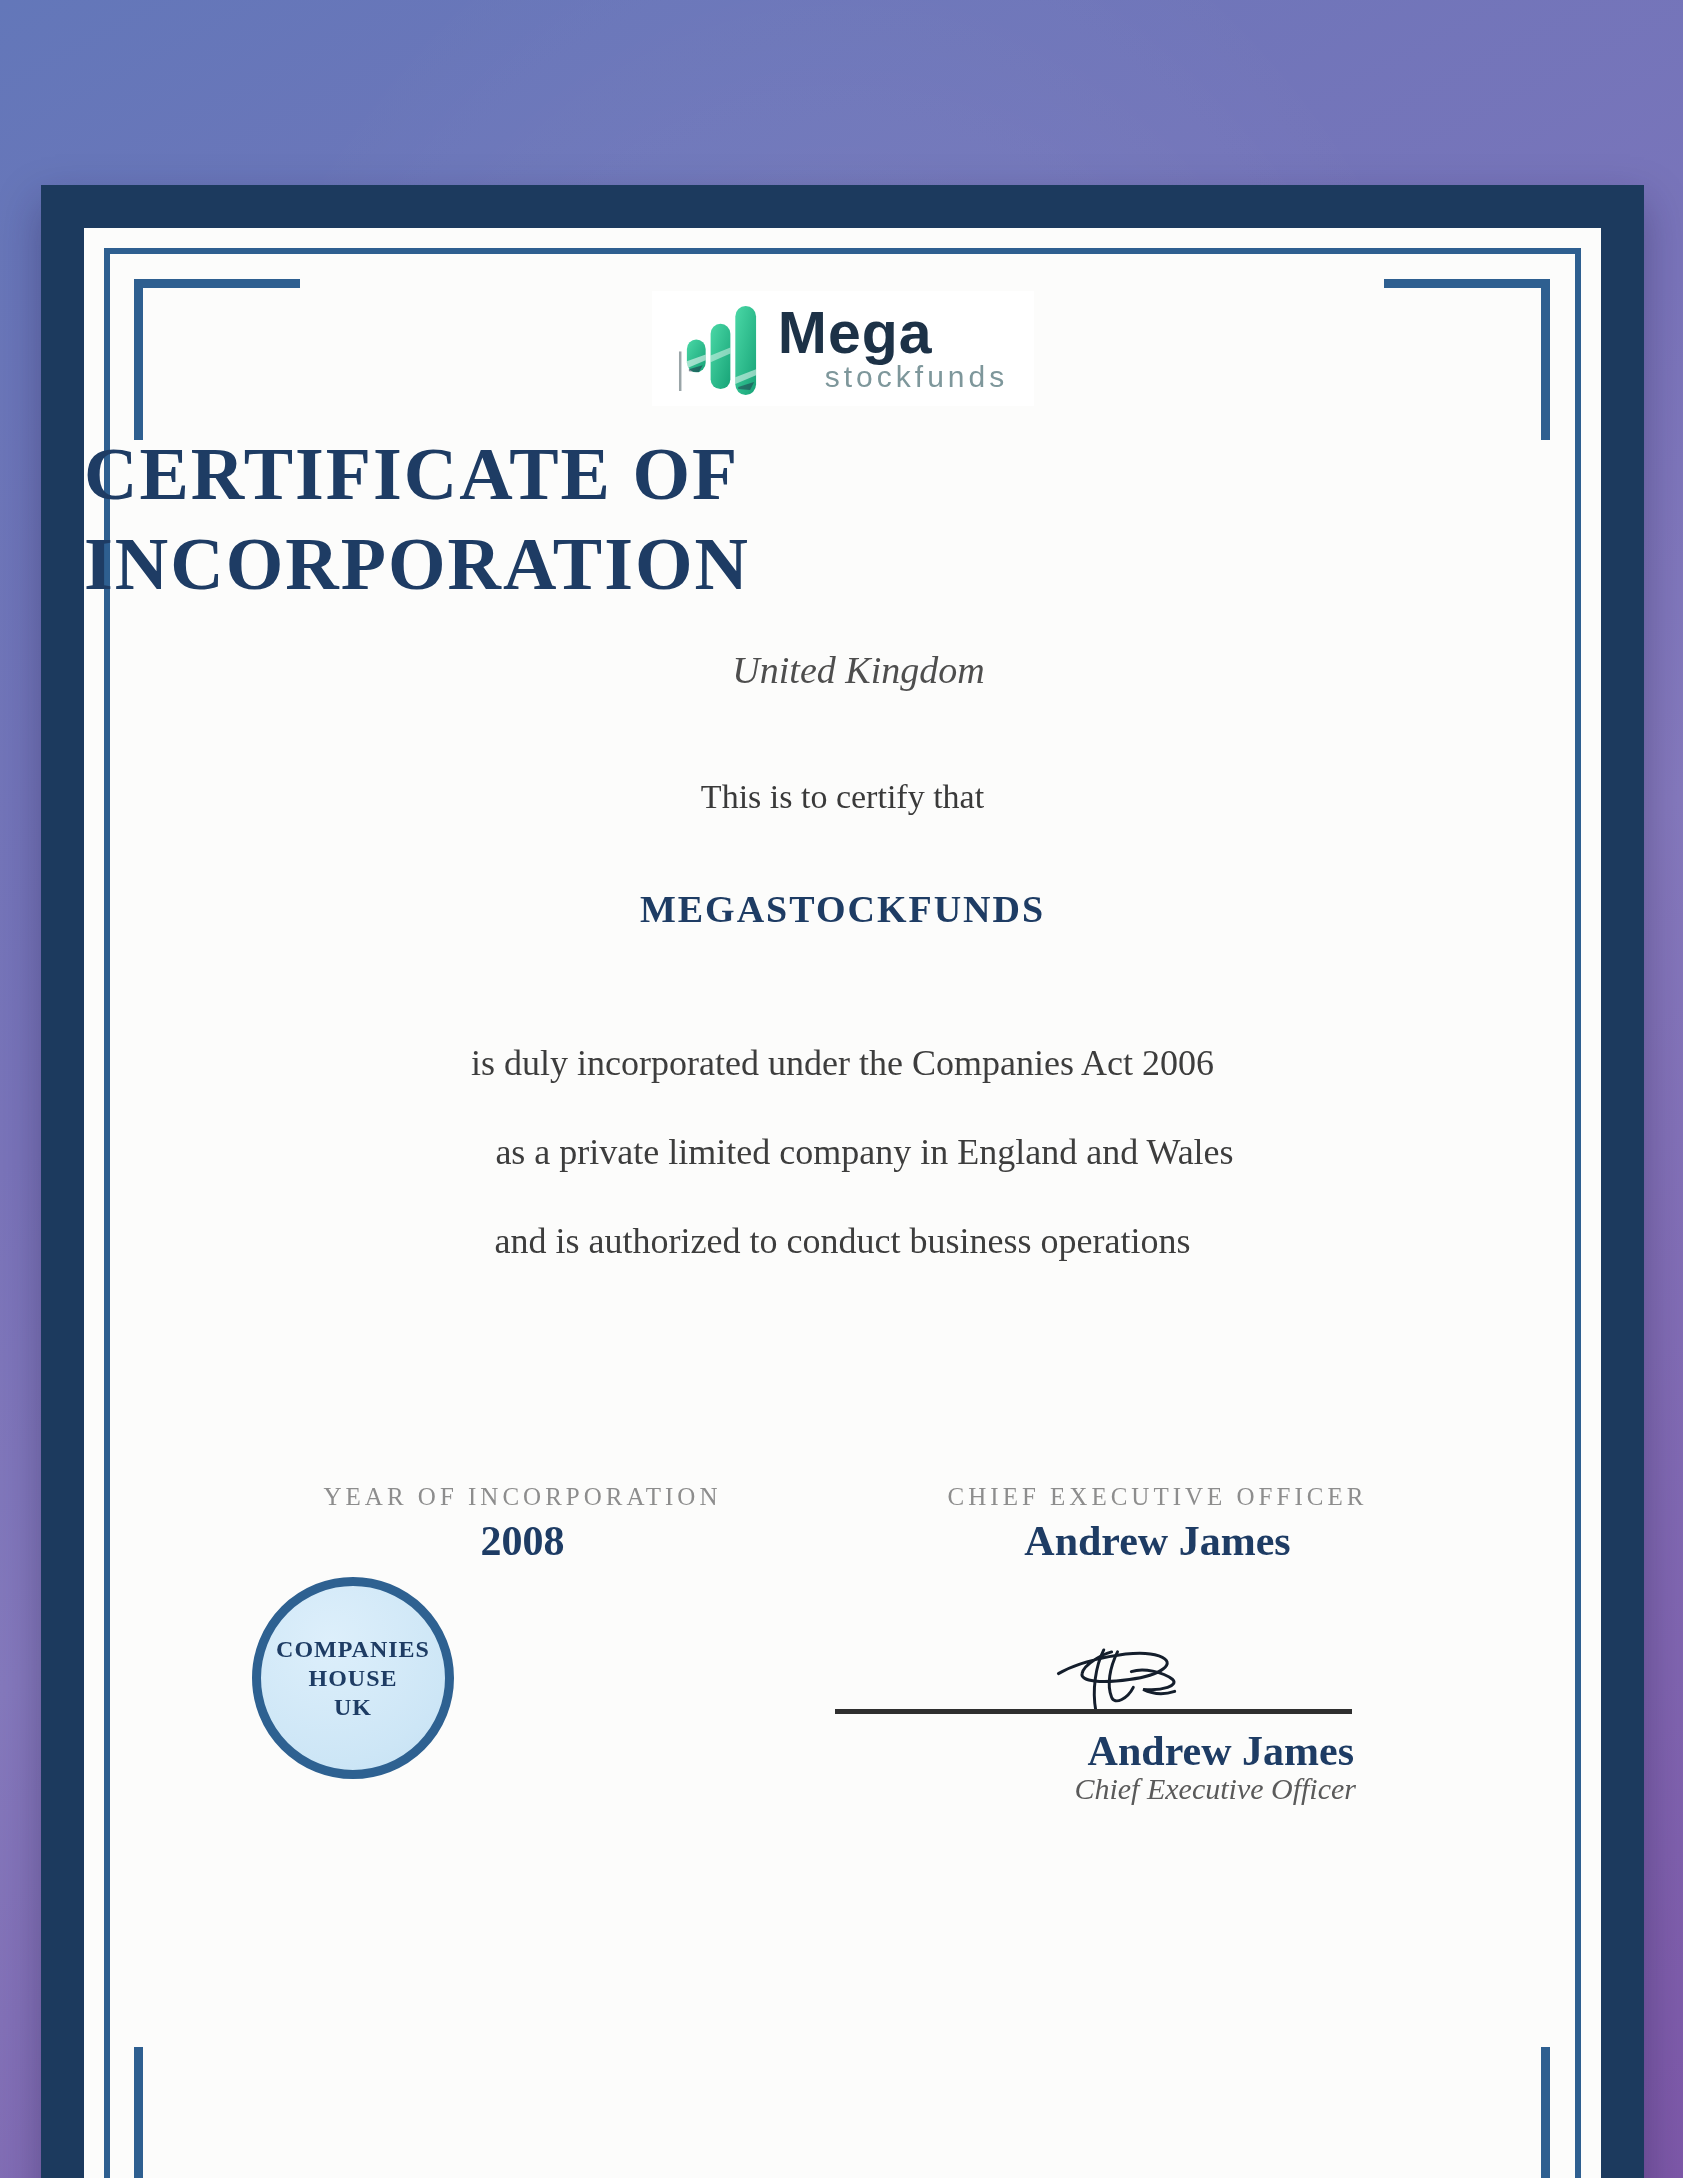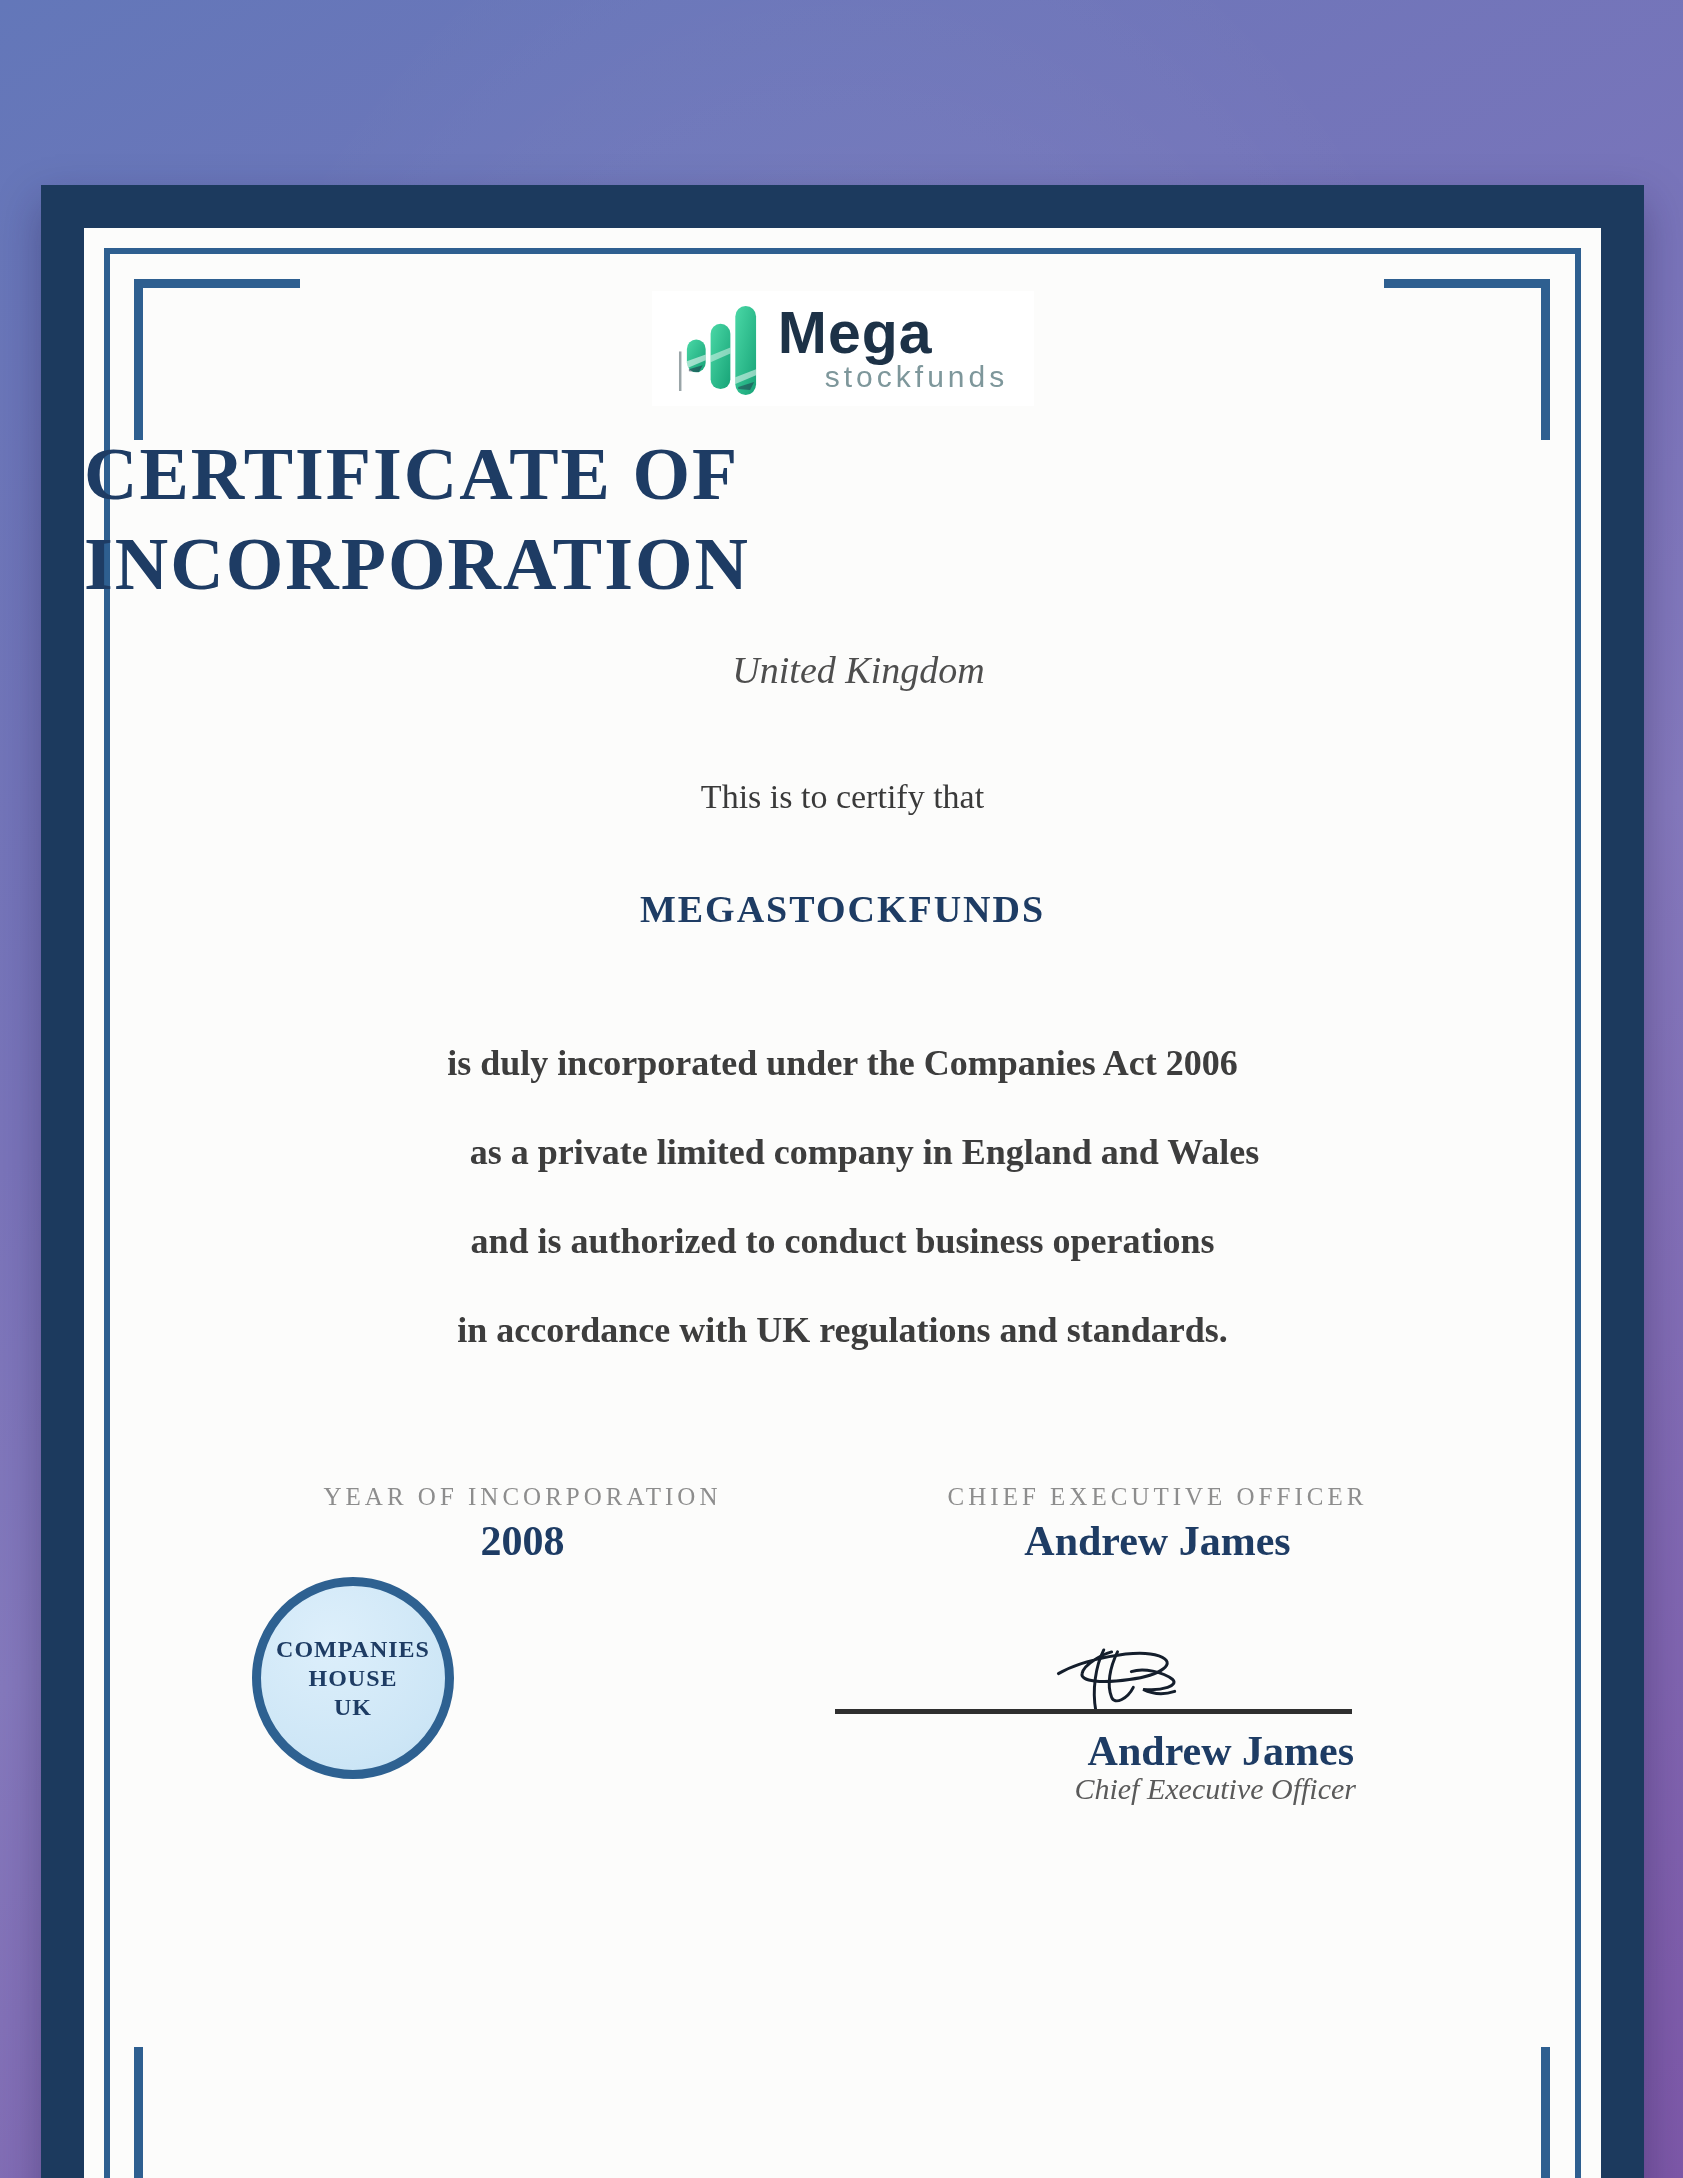--- a/index.html
+++ b/index.html
@@ -75,21 +75,21 @@
     position: absolute; top: 550px; left: 0; width: 100%;
     text-align: center; font-size: 34px; color: #3a3a3a;
   }
   .company {
     position: absolute; top: 659px; left: 0; width: 100%;
     text-align: center; font-weight: bold; font-size: 38px;
     letter-spacing: 2px; color: #1e3c64;
   }
   .body-line {
     position: absolute; left: 0; width: 100%;
-    text-align: center; font-size: 36px; color: #3d3d3d; font-weight: bold;
+    text-align: center; font-size: 36px; color: #3d3d3d;
   }
   .bl0 { top: 814px; } .bl1 { top: 903px; padding-left: 44px; } .bl2 { top: 992px; } .bl3 { top: 1081px; }
 
   
   .col-label {
     position: absolute; top: 1255px; width: 515px;
     text-align: center; font-size: 25px; letter-spacing: 4px;
     color: #8d8d8d;
   }
   .col-value {
@@ -172,21 +172,20 @@
 
     <div class="country">United Kingdom</div>
 
     <div class="certify">This is to certify that</div>
 
     <div class="company">MEGASTOCKFUNDS</div>
 
     <div class="body-line bl0">is duly incorporated under the Companies Act 2006</div>
     <div class="body-line bl1">as a private limited company in England and Wales</div>
     <div class="body-line bl2">and is authorized to conduct business operations</div>
-    <div class="body-line bl3">in accordance with UK regulations and standards.</div>
 
     <div class="col-label year-col">YEAR OF INCORPORATION</div>
     <div class="col-value year-col">2008</div>
 
     <div class="col-label ceo-col">CHIEF EXECUTIVE OFFICER</div>
     <div class="col-value ceo-col">Andrew James</div>
 
     <div class="seal">
       <div class="seal-line">COMPANIES</div>
       <div class="seal-line">HOUSE</div>

